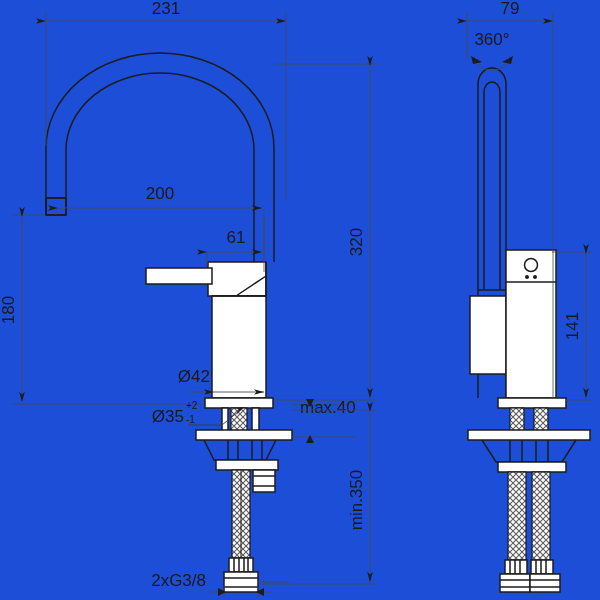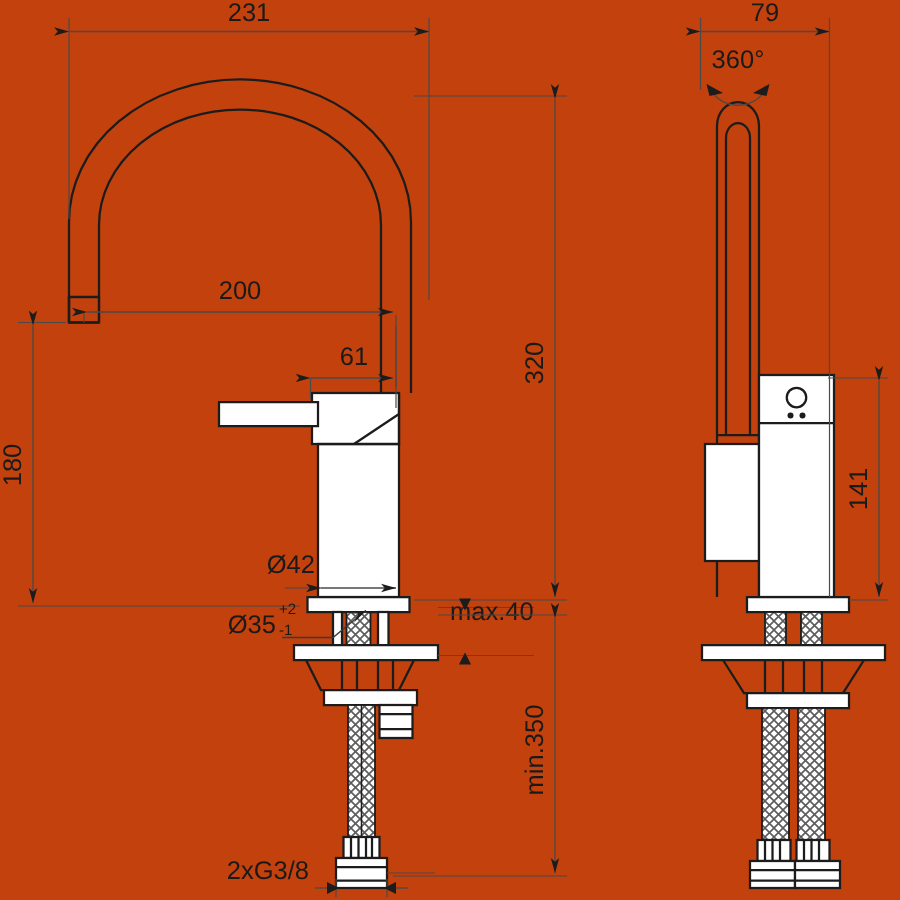--- a/index.html
+++ b/index.html
@@ -5,21 +5,21 @@
 <style>
   html, body {
     margin: 0;
     padding: 0;
     background: #ffffff;
   }
   #stage {
     position: relative;
     width: 600px;
     height: 600px;
-    background: #c2410c;
+    background: #1d4ed8;
     font-family: "Liberation Sans", sans-serif;
     overflow: hidden;
   }
   svg#drawing {
     position: absolute;
     left: 0;
     top: 0;
     width: 600px;
     height: 600px;
     display: block;

